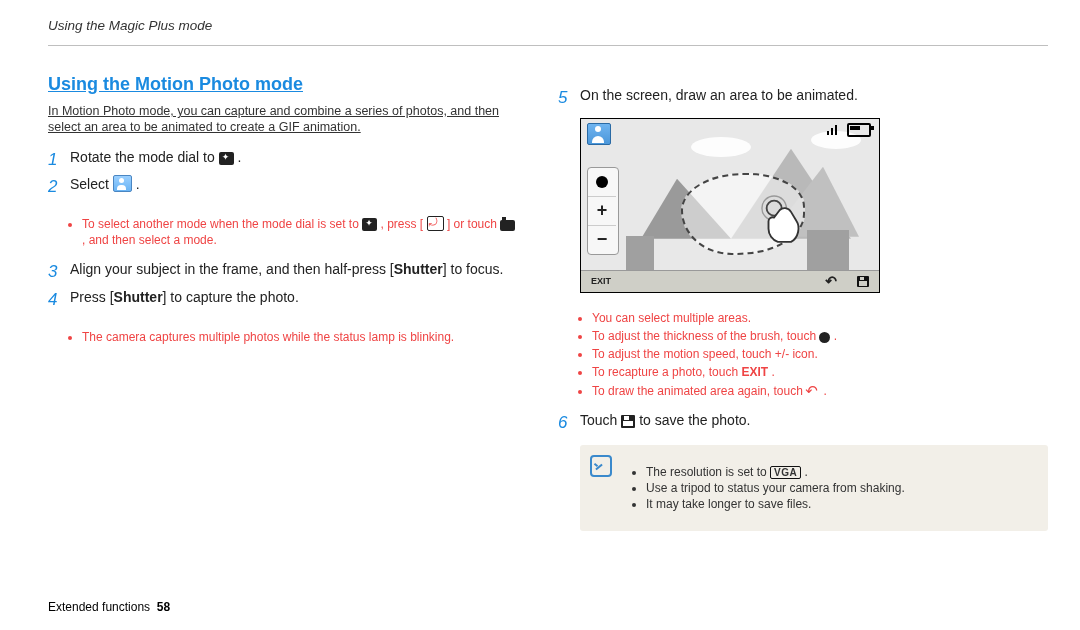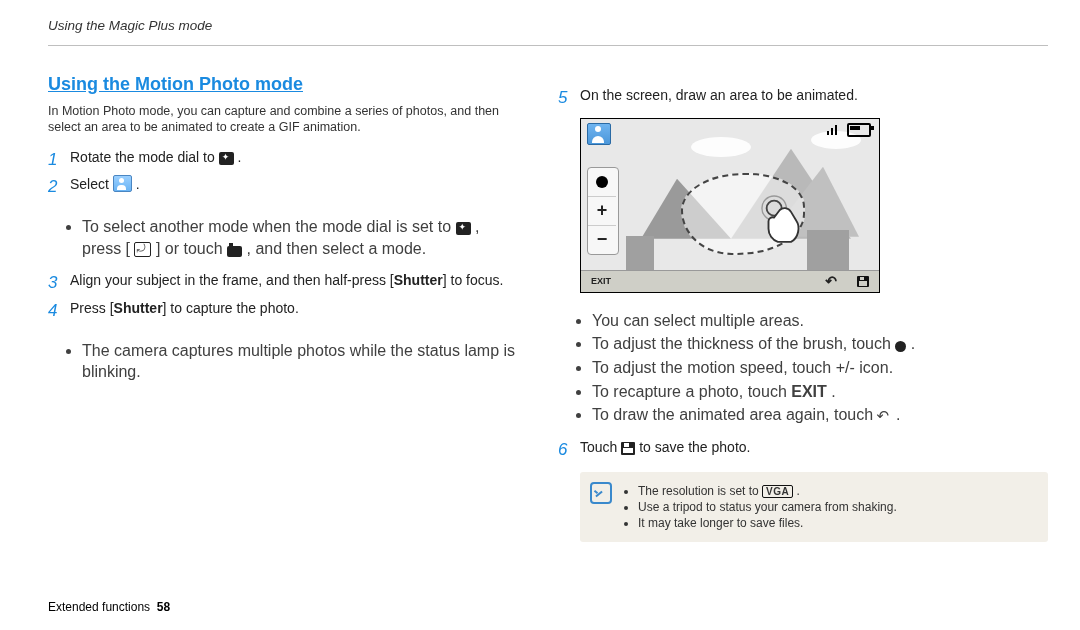--- a/index.html
+++ b/index.html
@@ -45,42 +45,43 @@
     color: #1a8ae0;
     font-weight: 700;
     font-size: 18px;
     margin-bottom: 8px;
     text-decoration: underline;
   }
   .intro {
     font-size: 12.5px;
     color: #333;
     line-height: 1.3;
+    text-decoration: underline;
   }
   .steps { list-style: none; padding: 0; margin: 12px 0 0 0; }
   .step {
     display: flex;
     margin-bottom: 4px;
     line-height: 1.4;
   }
   .step-num {
     color: #1a8ae0;
     font-style: italic;
     font-size: 17px;
     font-weight: 500;
     width: 22px;
     flex: 0 0 22px;
   }
   .step-body { flex: 1 1 auto; font-size: 14px; color: #222; }
   .step-body b { font-weight: 700; }
   .sub-bullets {
     margin: 17px 0 6px 22px;
     padding-left: 12px;
-    font-size: 16px;
-    color: #404040;
+    font-size: 12px;
+    color: #ef4444;
     line-height: 1.35;
   }
   .sub-bullets li { margin-bottom: 2px; }
   .inline-icon {
     display: inline-block;
     vertical-align: -3px;
   }
   .ic-star {
     width: 15px; height: 13px;
     background: #222;
@@ -294,21 +295,21 @@
 
   .note-box {
     margin: 10px 0 0 22px;
     background: #f2efe8;
     border-radius: 3px;
     padding: 8px 12px 8px 40px;
     position: relative;
     font-size: 12px;
     color: #333;
   }
-  .note-box ul { margin: 4px; padding-left: 14px; }
+  .note-box ul { margin: 12px; padding-left: 14px; }
   .note-box li { margin: 2px 0; }
   .note-icon {
     position: absolute;
     left: 10px; top: 10px;
     width: 18px; height: 18px;
     border: 2px solid #3a89cc;
     border-radius: 4px;
     display:flex; align-items:center; justify-content:center;
   }
   .note-icon::before {

